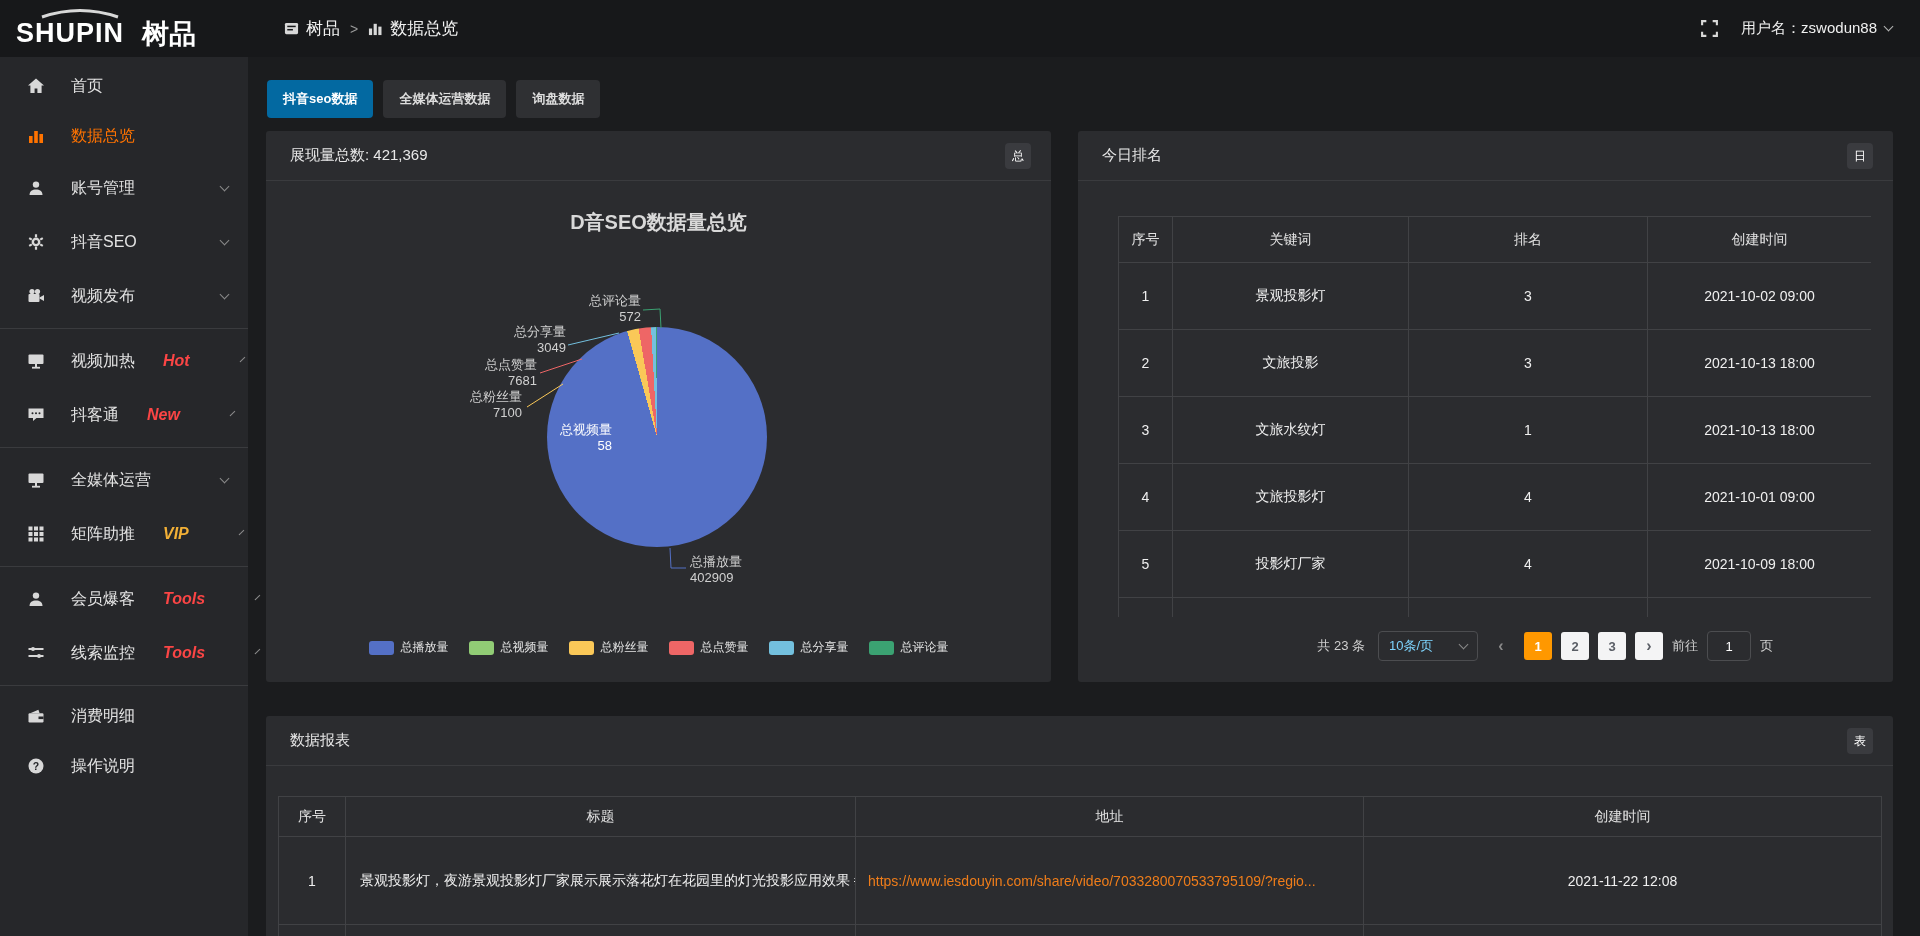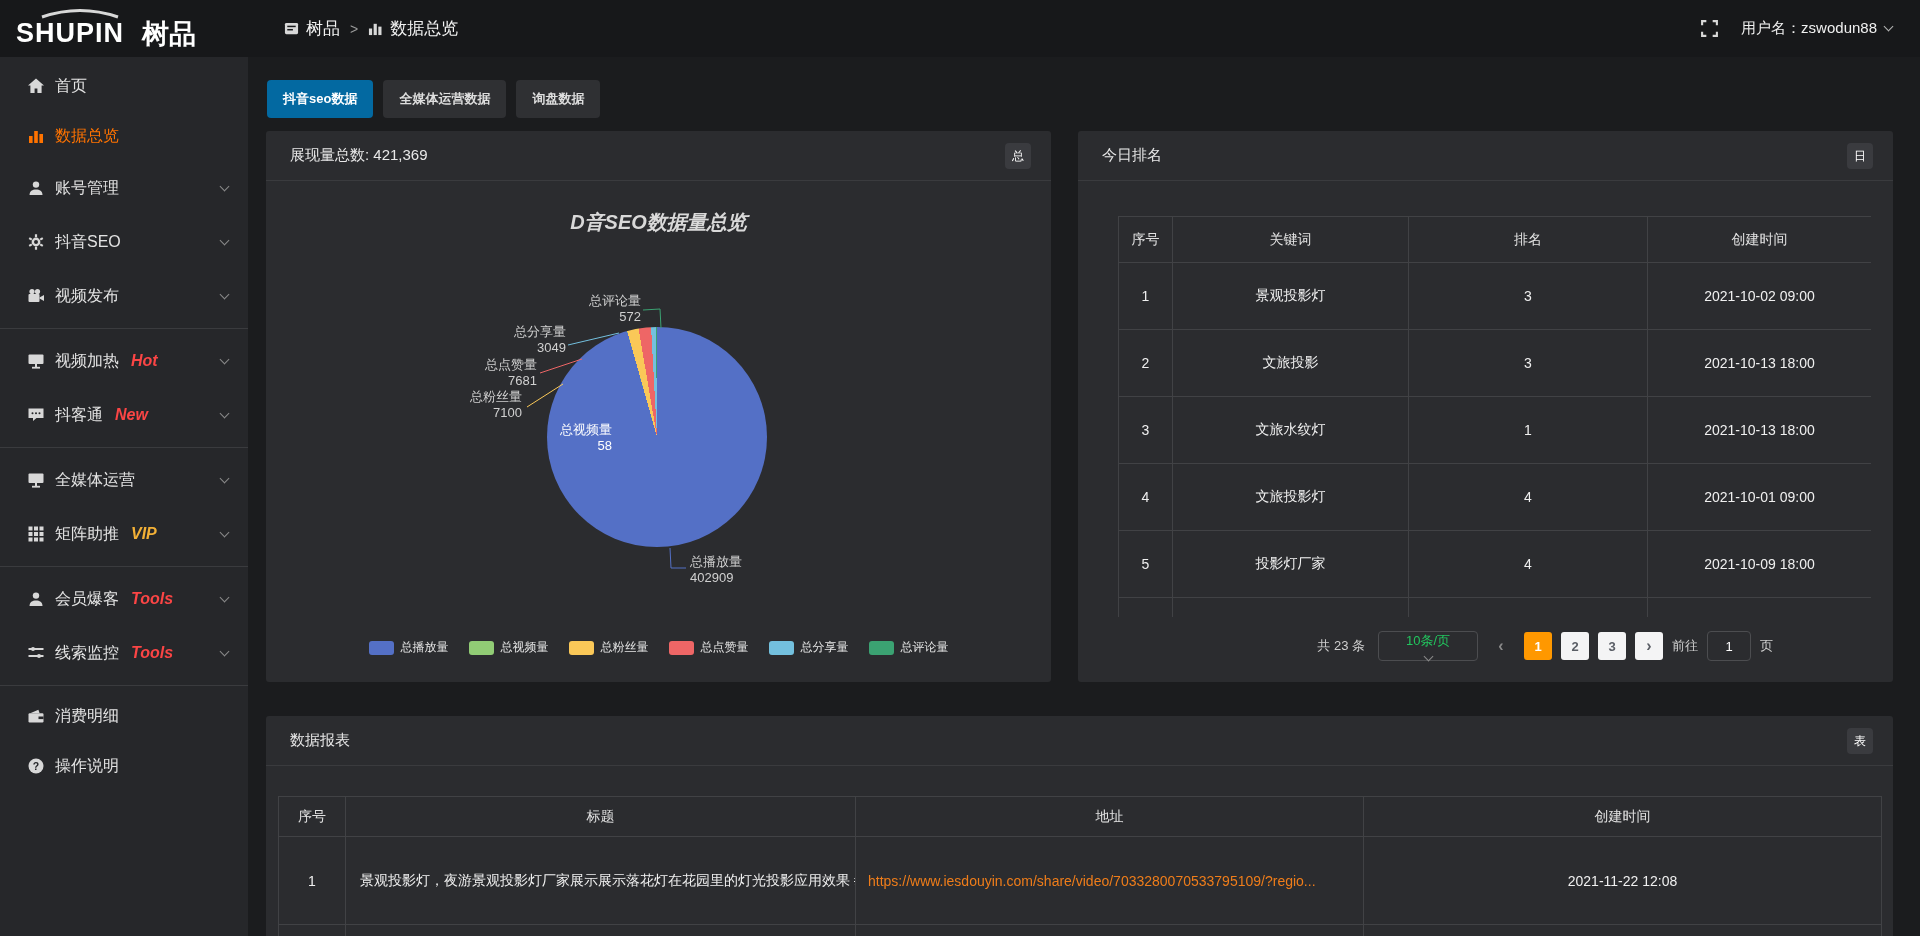--- a/index.html
+++ b/index.html
@@ -13,21 +13,21 @@
   .logo { position:absolute; left:14px; top:8px; width:234px; height:42px; display:flex; align-items:center; }
   .logo svg { display:block; }
   .crumbs { position:absolute; left:284px; top:0; height:57px; display:flex; align-items:center; gap:10px; }
   .crumb { display:flex; align-items:center; gap:7px; font-size:17px; color:#f2f2f2; cursor:pointer; }
   .crumb-sep { color:#9a9a9a; font-size:14px; }
   .topbar-right { position:absolute; right:28px; top:0; height:57px; display:flex; align-items:center; gap:22px; }
   .username { display:flex; align-items:center; gap:8px; font-size:15px; color:#f0f0f0; cursor:pointer; }
   .chev { width:7px; height:7px; border-right:1.6px solid #b5b5b5; border-bottom:1.6px solid #b5b5b5; transform:rotate(45deg); margin-top:-4px; }
   
   .sidebar { position:absolute; left:0; top:57px; width:248px; height:879px; background:#26272a; padding-top:4px; }
-  .side-item { height:50px; display:flex; align-items:center; padding:0 20px 0 26px; gap:10px; font-size:16px; color:#e3e3e3; cursor:pointer; }
+  .side-item { height:50px; display:flex; align-items:center; padding:0 20px 0 26px; gap:26px; font-size:16px; color:#e3e3e3; cursor:pointer; }
   .side-item.group { height:54px; }
   .side-item .icon { width:19px; height:19px; flex:0 0 19px; display:flex; align-items:center; justify-content:center; }
   .side-item .lbl { white-space:nowrap; }
   .side-item .badge { font-style:italic; font-weight:bold; font-size:16px; margin-left:2px; }
   .side-item .spacer { flex:1; }
   .side-item .chev { border-color:#8a8a8a; }
   .side-item.active { color:#ff7300; }
   .side-divider { height:1px; background:#3a3b3e; margin:5px 0; }
   
   .tabs { position:absolute; left:267px; top:80px; display:flex; gap:10px; }
@@ -35,21 +35,21 @@
   .tab.active { background:#0369a1; color:#fff; }
   
   .panel { position:absolute; background:#2b2c2f; border-radius:3px; }
   .panel-hd { position:relative; height:50px; display:flex; align-items:center; padding:0 24px; font-size:15px; color:#e8e8e8; border-bottom:1px solid #3a3b3e; }
   .corner-btn { position:absolute; top:12px; right:20px; width:26px; height:26px; background:#3a3b3f; color:#fff; border-radius:4px; font-size:12px; display:flex; align-items:center; justify-content:center; cursor:pointer; }
   #panel-overview { left:266px; top:131px; width:785px; height:551px; }
   #panel-ranking  { left:1078px; top:131px; width:815px; height:551px; }
   #panel-report   { left:266px; top:716px; width:1627px; height:260px; }
   
   .chart-area { position:relative; width:785px; height:501px; }
-  .chart-title { position:absolute; left:0; top:28px; width:100%; text-align:center; font-size:20px; font-weight:bold; color:#d9d9d9;font-style:italic; }
+  .chart-title { position:absolute; left:0; top:28px; width:100%; text-align:center; font-size:20px; font-weight:bold; color:#d9d9d9; }
   .pie { position:absolute; left:281px; top:146px; width:220px; height:220px; border-radius:50%; }
   .pie-label { position:absolute; width:100px; font-size:13px; line-height:16px; color:#d0d0d0; text-align:right; }
   .pie-label.inside { color:#fff; }
   .pie-label.left-align { text-align:left; }
   .leader-lines { position:absolute; left:0; top:0; }
   .legend { position:absolute; left:0; top:458px; width:100%; display:flex; justify-content:center; align-items:center; gap:20px; }
   .legend-item { display:flex; align-items:center; gap:7px; cursor:pointer; }
   .legend-swatch { width:25px; height:14px; border-radius:3px; }
   .legend-label { font-size:12px; color:#e6e6e6; }
   
@@ -63,21 +63,21 @@
   .rank-table td { height:67px; }
   .report-table-wrap { position:absolute; left:12px; top:80px; width:1603px; }
   .report-table { width:1603px; }
   .report-table th { height:40px; }
   .report-table td { height:88px; }
   .cell-title { text-align:left; padding:0 14px; }
   .cell-link { text-align:left; padding:0 12px; color:#ef7d1a; cursor:pointer; }
   
   .pagination { position:absolute; right:120px; top:500px; display:flex; align-items:center; gap:9px; font-size:13px; color:#cfcfcf; }
   .pg-total { margin-right:4px; }
-  .pg-select { width:100px; height:30px; border:1px solid #4c4d50; border-radius:4px; display:flex; align-items:center; justify-content:space-between; padding:0 10px; cursor:pointer; color:#22c55e;flex-direction:column; }
+  .pg-select { width:100px; height:30px; border:1px solid #4c4d50; border-radius:4px; display:flex; align-items:center; justify-content:space-between; padding:0 10px; cursor:pointer; color:#7dd3fc; }
   .pg-select .chev { border-color:#8a8a8a; }
   .pg-btn { min-width:28px; height:28px; padding:0 4px; border-radius:3px; background:#f4f4f5; color:#5a5e66; font-weight:bold; display:flex; align-items:center; justify-content:center; cursor:pointer; font-size:13px; }
   .pg-btn.active { background:#ff9800; color:#fff; }
   .pg-prev { background:transparent; color:#8a8a8a; font-size:16px; }
   .pg-next { font-size:16px; }
   .pg-goto-input { width:44px; height:30px; background:transparent; border:1px solid #4c4d50; border-radius:4px; color:#fff; text-align:center; font-size:13px; outline:none; font-family:inherit; }
   svg .ic { fill:#d8d8d8; }
   svg .ic-stroke { stroke:#d8d8d8; fill:none; }
 </style>
 </head>

